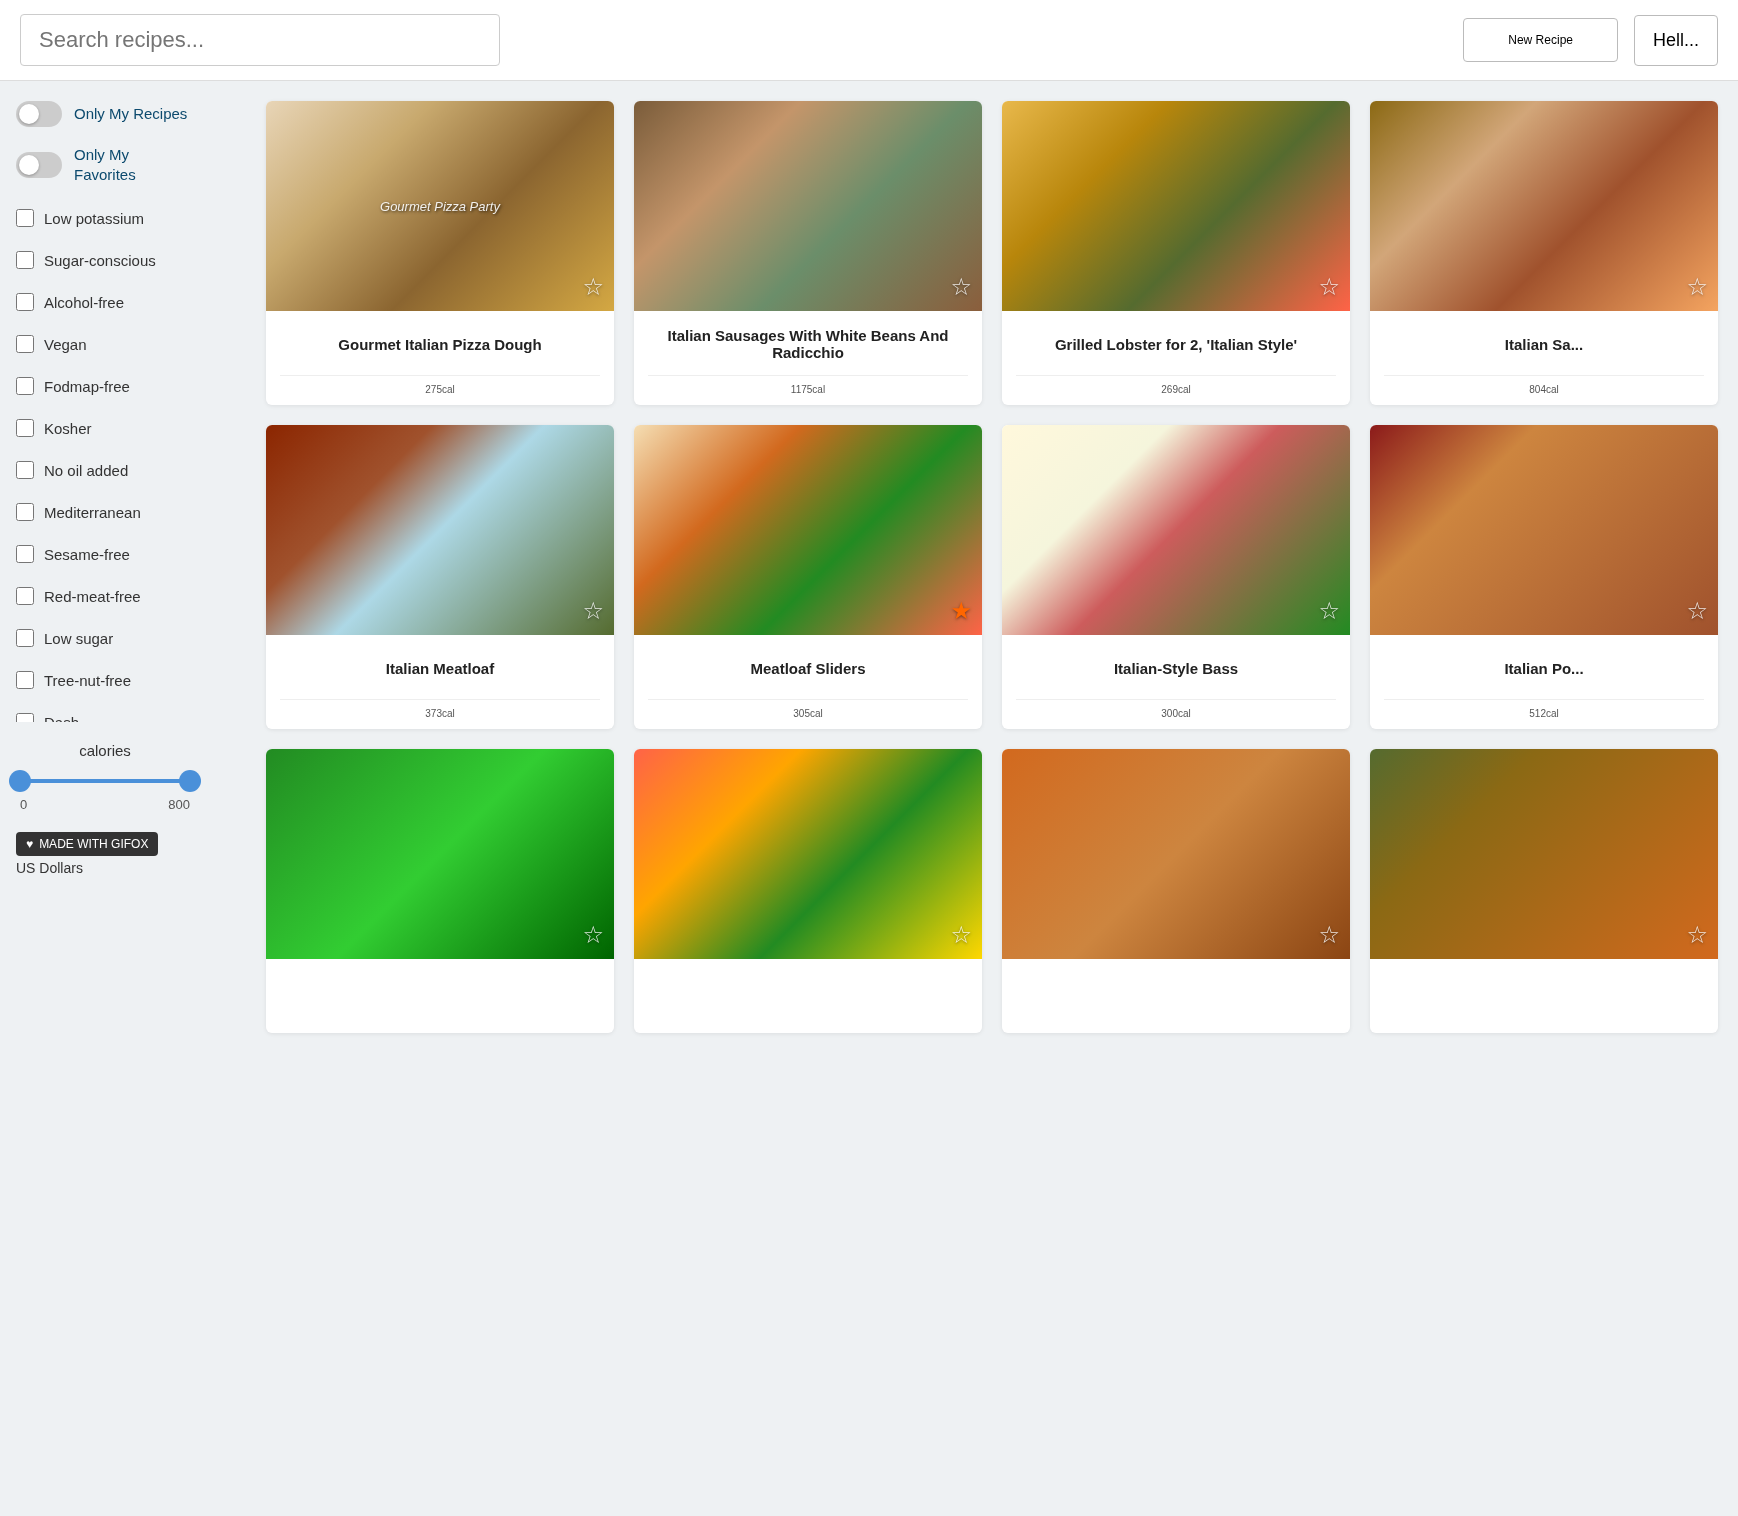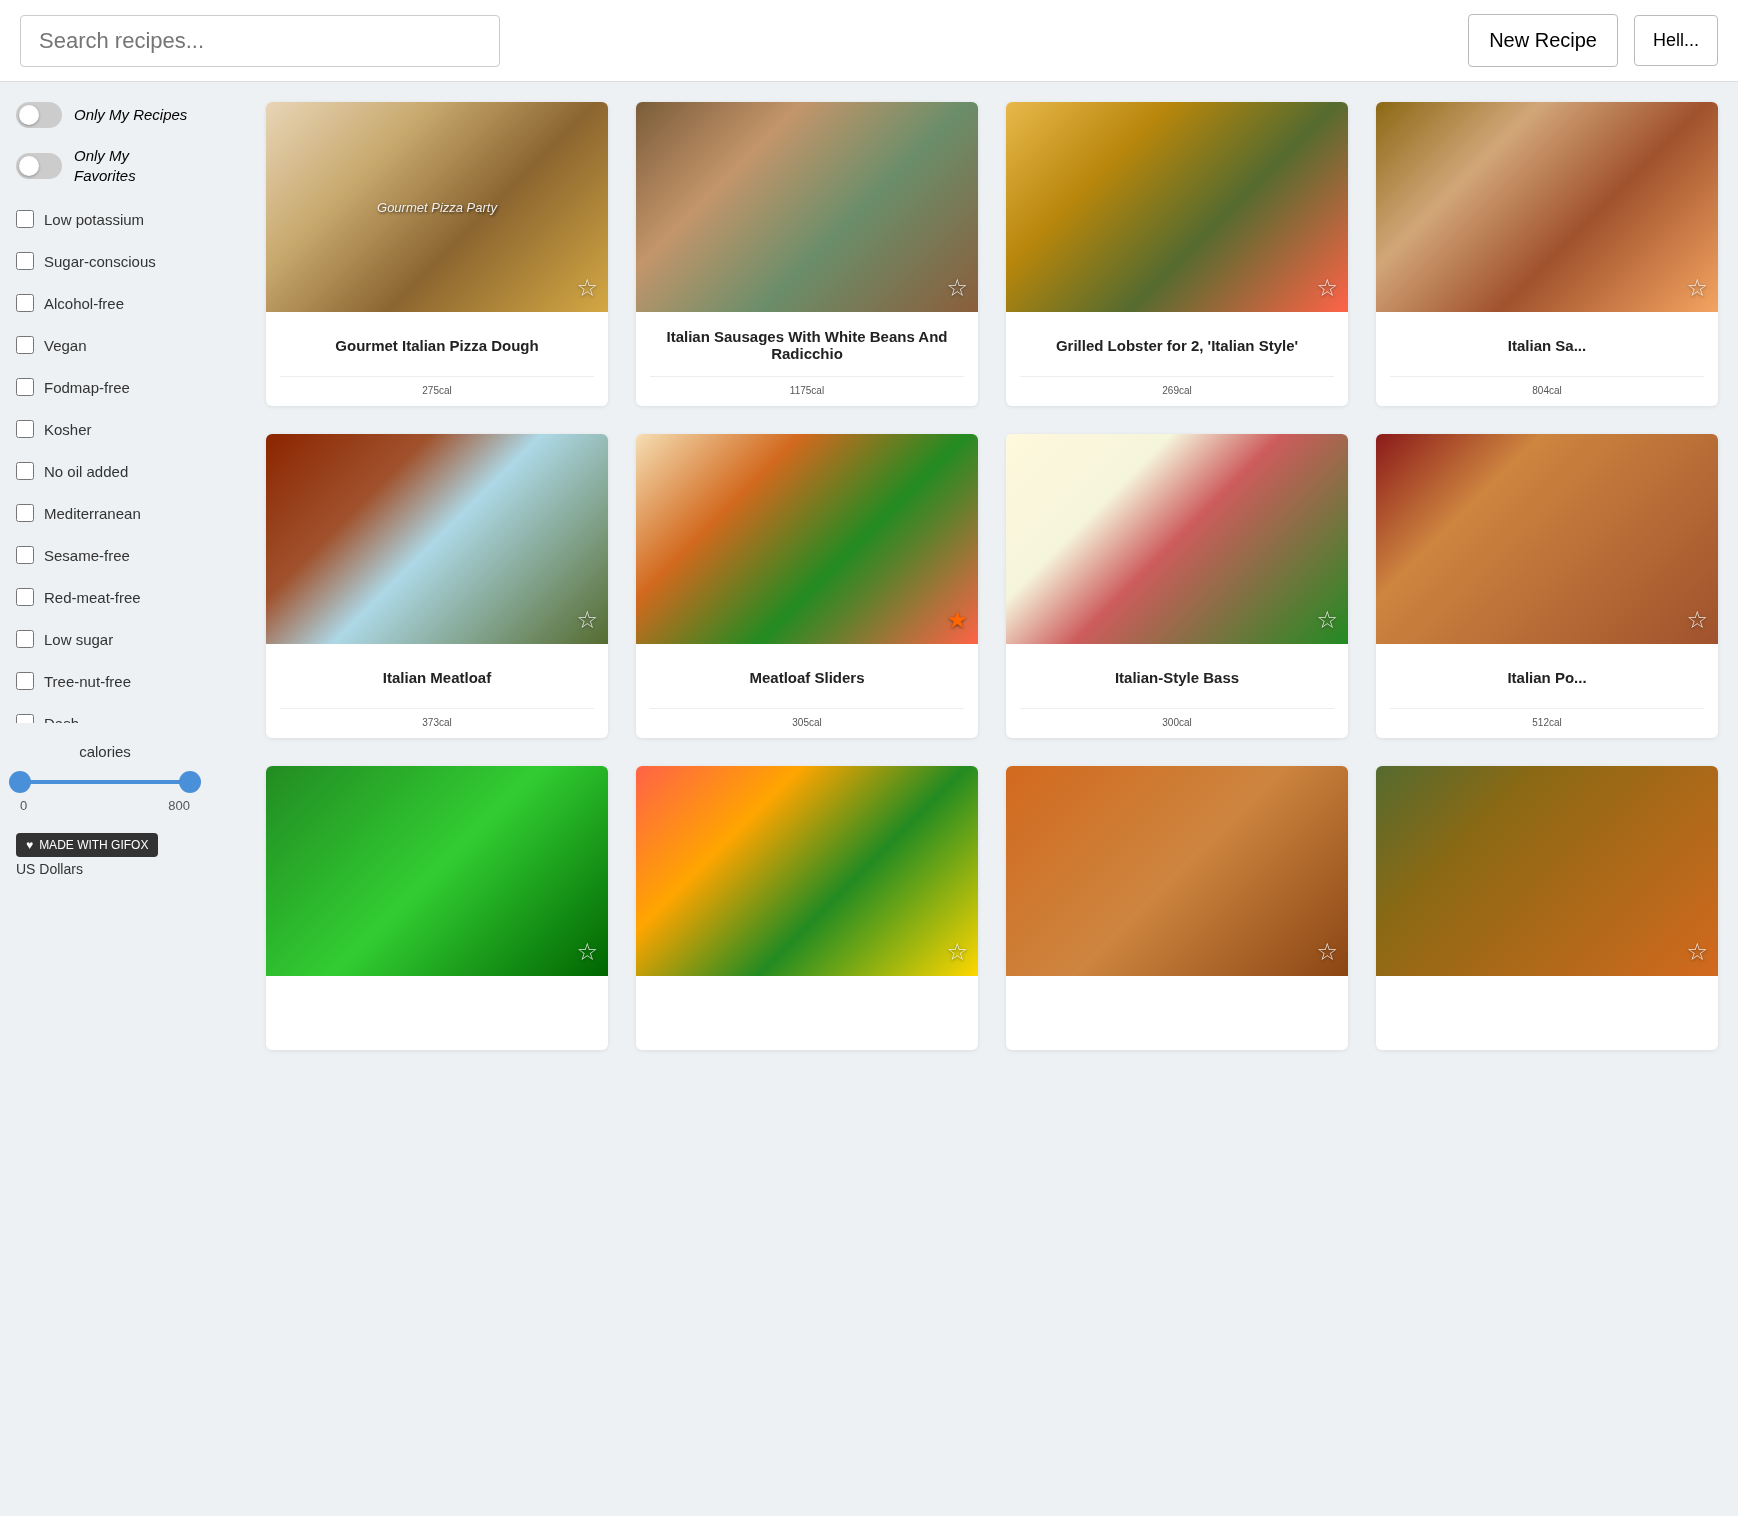--- a/index.html
+++ b/index.html
@@ -22,22 +22,22 @@
       flex: 0 0 480px;
       padding: 12px 18px;
       font-size: 22px;
       border: 1.5px solid #ccc;
       border-radius: 4px;
       outline: none;
       background: #fff;
     }
     .header-spacer { flex: 1; }
     .new-recipe-btn {
-      padding: 14px 20px;
-      font-size: 20px;
+      padding: 14px 44px;
+      font-size: 12px;
       background: #fff;
       border: 1.5px solid #bbb;
       border-radius: 4px;
       cursor: pointer;
       white-space: nowrap;
     }
     .hello-btn {
       padding: 14px 18px;
       font-size: 18px;
       background: #fff;
@@ -89,23 +89,22 @@
       left: 3px;
       width: 20px;
       height: 20px;
       background: #fff;
       border-radius: 50%;
       box-shadow: 0 1px 3px rgba(0,0,0,0.3);
       cursor: pointer;
     }
     .toggle-label {
       font-size: 15px;
-      color: #000000;
+      color: #0c4a6e;
       line-height: 1.3;
-      font-style: italic;
     }
 
     
     .filter-section {
       display: flex;
       flex-direction: column;
       gap: 10px;
       margin-bottom: 8px;
       max-height: 520px;
       overflow-y: auto;
@@ -195,21 +194,21 @@
 
     
     .recipes-area {
       flex: 1;
       padding: 20px;
       overflow: hidden;
     }
     .recipes-grid {
       display: grid;
       grid-template-columns: repeat(4, 1fr);
-      gap: 28px;
+      gap: 20px;
       padding-left: 36px;
     }
     .recipe-card {
       background: #fff;
       border-radius: 6px;
       overflow: hidden;
       box-shadow: 0 1px 4px rgba(0,0,0,0.08);
     }
     .recipe-card-image-wrap {
       position: relative;

